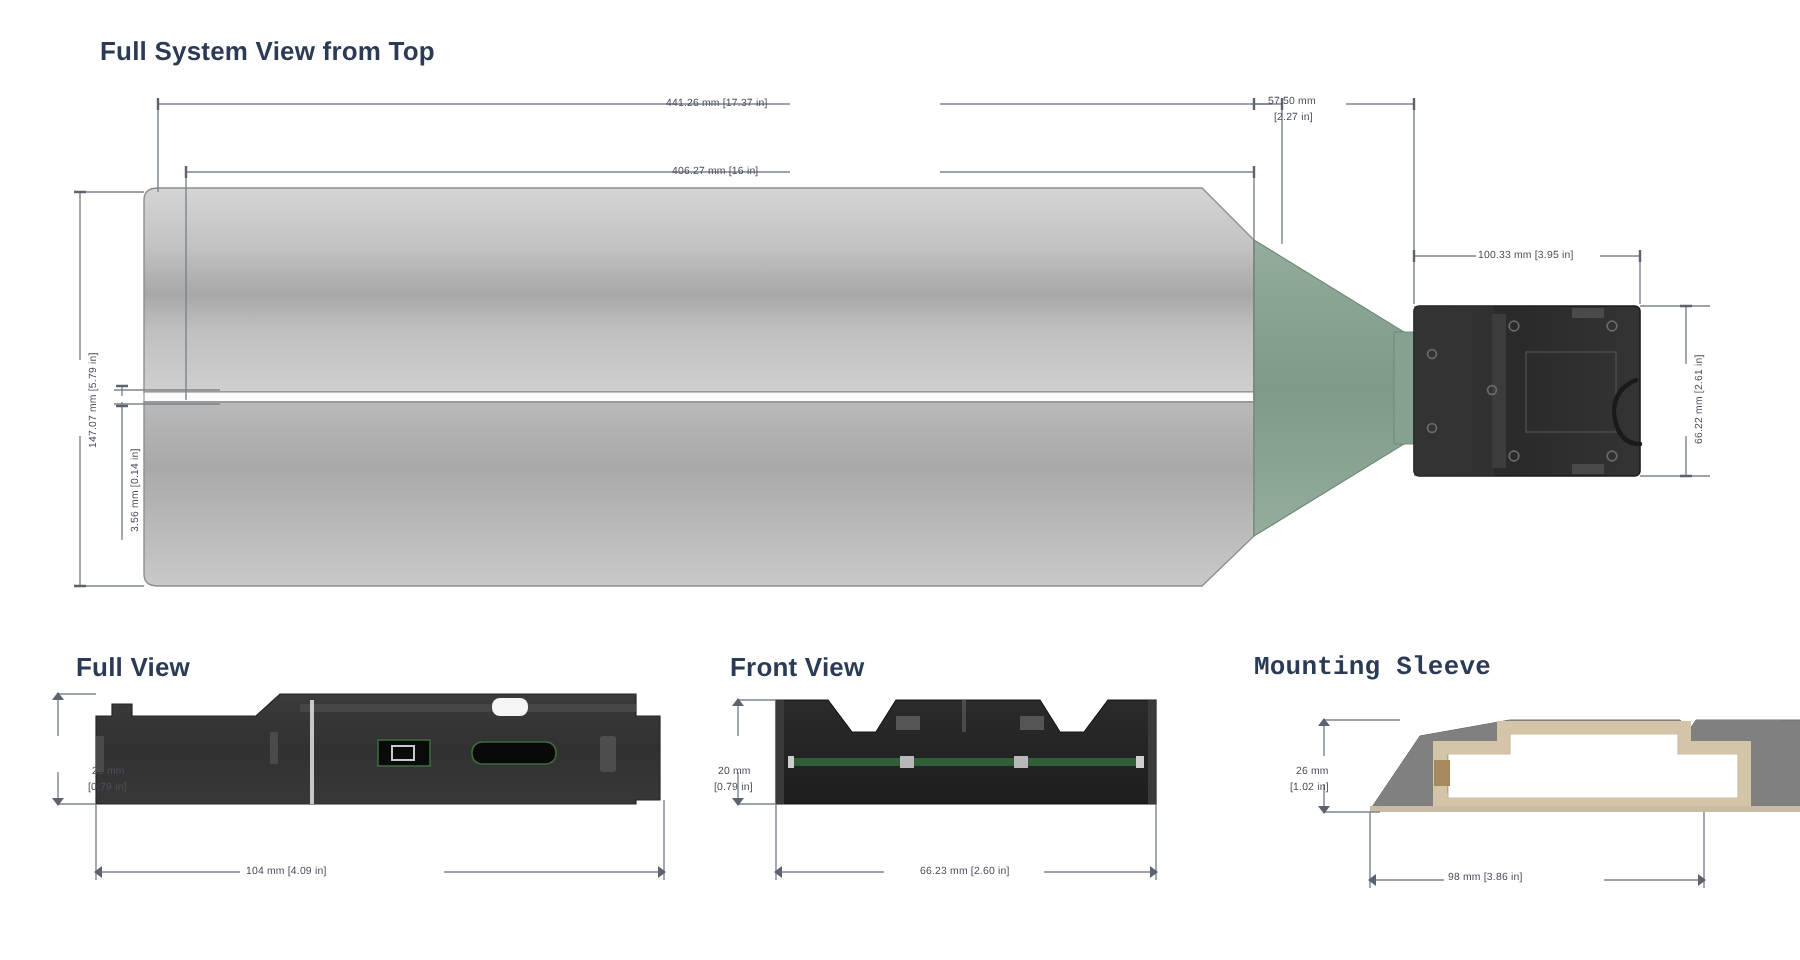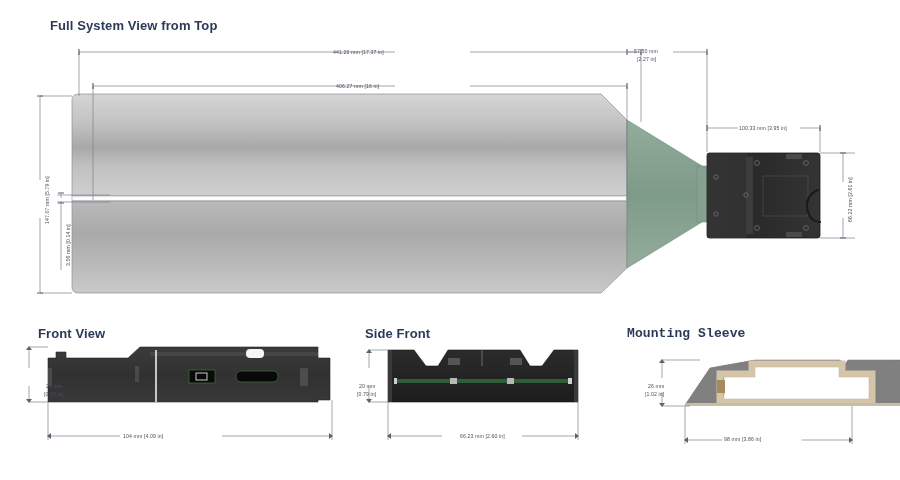--- a/index.html
+++ b/index.html
@@ -34,22 +34,22 @@
   }
   .dim.v { transform-origin:0 0; }
 
   svg { position:absolute; overflow:visible; }
   .sec { position:absolute; }
 </style>
 </head>
 <body>
 
 <div class="view-title" id="title-top">Full System View from Top</div>
-<div class="view-title" id="title-front">Front View</div>
-<div class="view-title" id="title-side">Side Front</div>
+<div class="view-title" id="title-front">Full View</div>
+<div class="view-title" id="title-side">Front View</div>
 <div class="view-title" id="title-sleeve">Mounting Sleeve</div>
 
 <svg class="sec" id="top-view-svg" style="left:0; top:0;" width="900" height="320">
   <defs>
     <linearGradient id="gPanel" x1="0" y1="0" x2="0" y2="1">
       <stop offset="0" stop-color="#d5d5d5"></stop>
       <stop offset="0.28" stop-color="#c3c3c3"></stop>
       <stop offset="0.52" stop-color="#a8a8a8"></stop>
       <stop offset="0.70" stop-color="#c0c0c0"></stop>
       <stop offset="1" stop-color="#cfcfcf"></stop>

